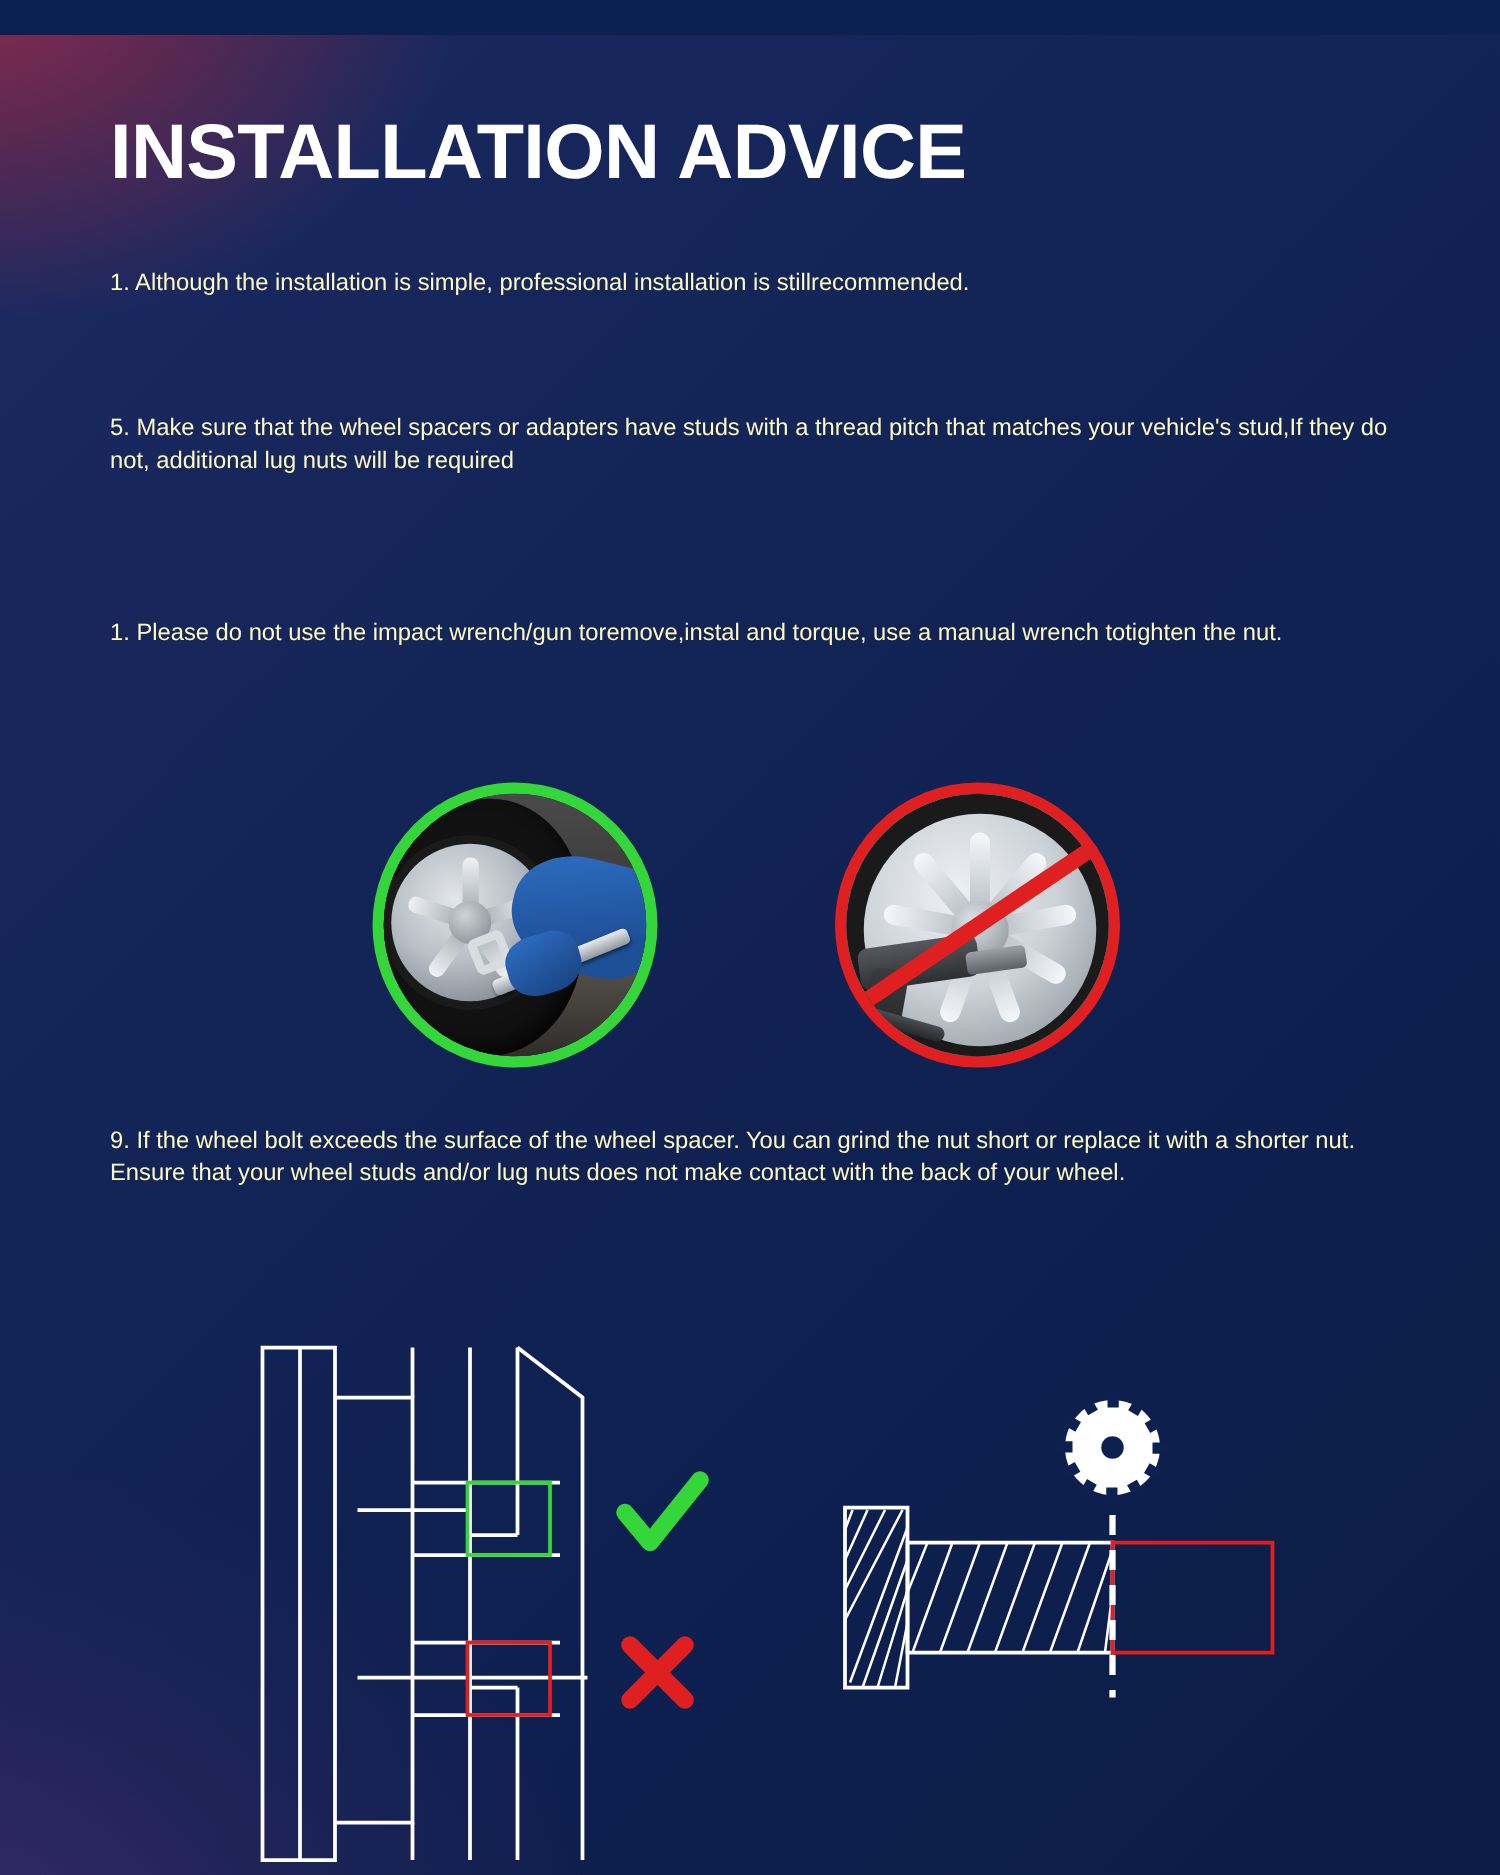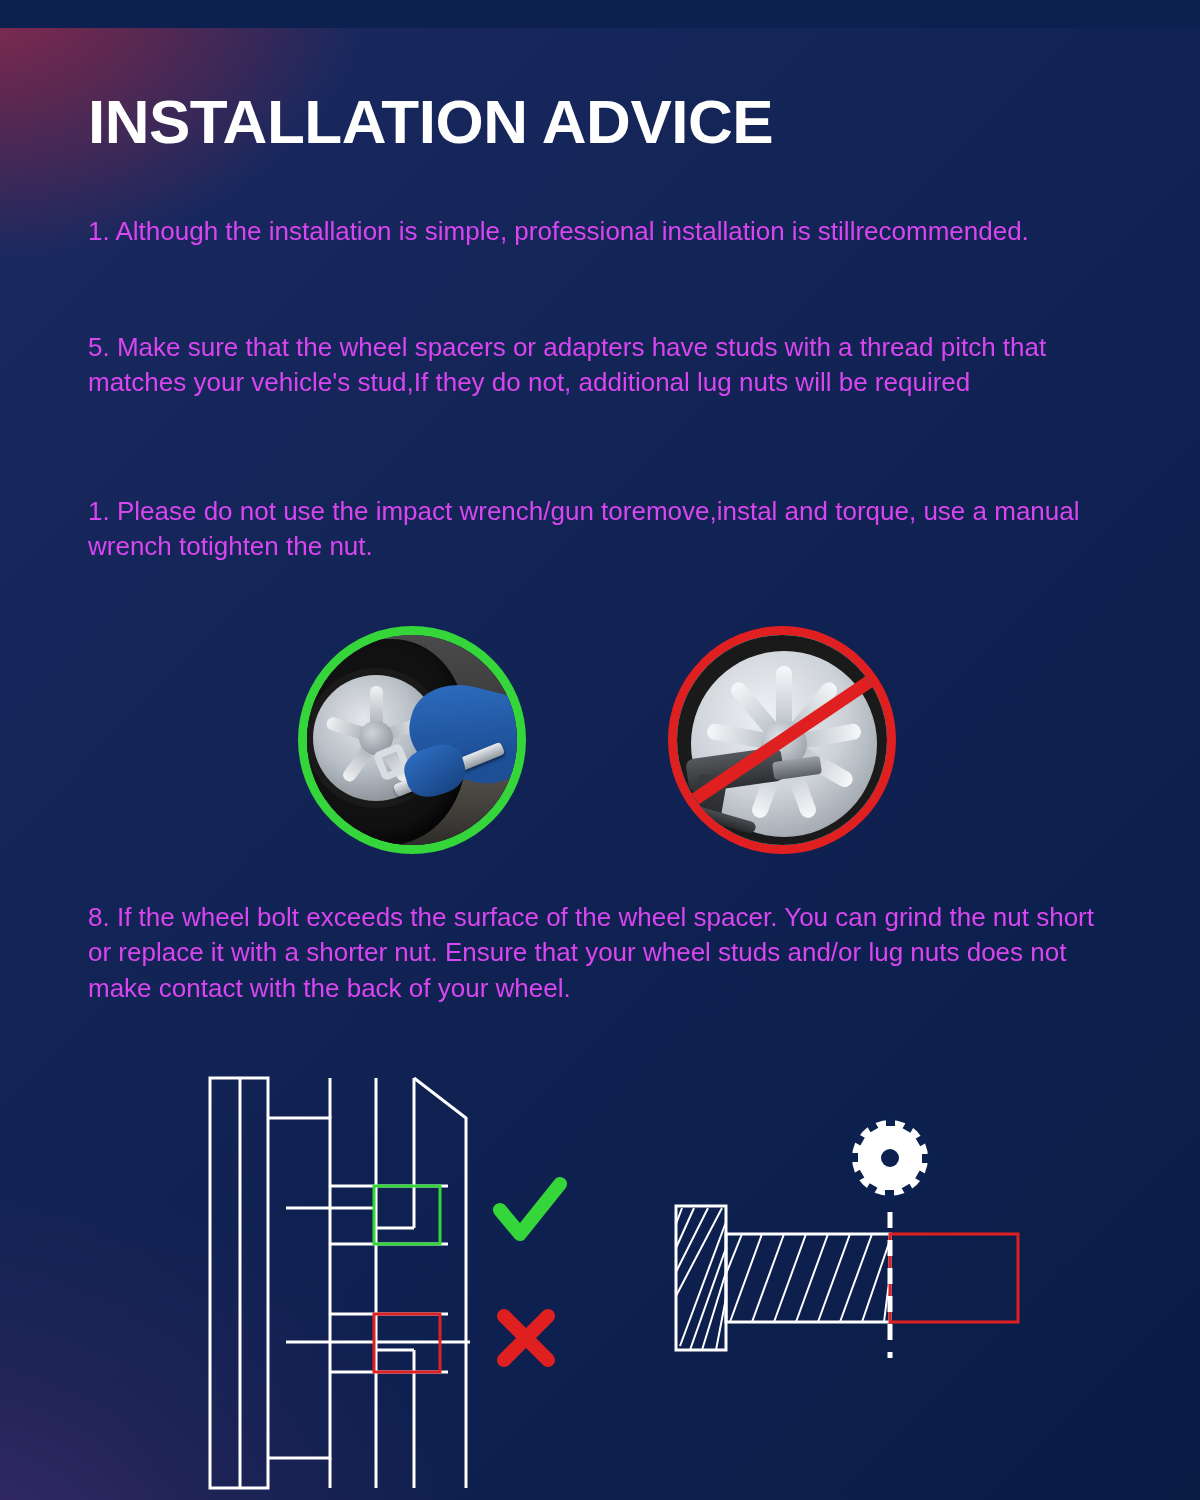--- a/index.html
+++ b/index.html
@@ -40,22 +40,22 @@
     left: 88px;
     top: 58px;
     font-size: 62px;
     font-weight: bold;
     color: #ffffff;
     letter-spacing: -0.5px;
   }
 
   .para {
     position: absolute;
-    color: #d946ef;
-    font-size: 26px;
+    color: #fef9c3;
+    font-size: 19px;
     line-height: 1.36;
     width: 1030px;
     left: 88px;
     font-weight: 500;
   }
   #para1 { top: 186px; }
   #para2 { top: 302px; }
   #para3 { top: 466px; }
   #para4 { top: 872px; }
 
@@ -199,21 +199,21 @@
 <div id="page">
   <div id="bg-grad"></div>
 
   <div id="content">
 
     <div class="title">INSTALLATION ADVICE</div>
 
     <div class="para" id="para1">1.  Although the installation is simple, professional installation is stillrecommended.</div>
     <div class="para" id="para2">5.  Make sure that the wheel spacers or adapters have studs with a thread pitch that matches your vehicle's stud,If they do not, additional lug nuts will be required</div>
     <div class="para" id="para3">1. Please do not use the impact wrench/gun toremove,instal and torque, use a manual wrench totighten the nut.</div>
-    <div class="para" id="para4">8. If the wheel bolt exceeds the surface of the wheel spacer. You can grind the nut short or replace it with a shorter nut. Ensure that your wheel studs and/or lug nuts does not make contact with the back of your wheel.</div>
+    <div class="para" id="para4">9. If the wheel bolt exceeds the surface of the wheel spacer. You can grind the nut short or replace it with a shorter nut. Ensure that your wheel studs and/or lug nuts does not make contact with the back of your wheel.</div>
 
     <div class="photo-circle" id="good-photo">
       <div class="photo-inner">
         <div class="gp-bg"></div>
         <div class="gp-road"></div>
         <div class="gp-tire"></div>
         <div class="gp-rim">
           <div class="gp-spoke" style="transform:rotate(0deg)"></div>
           <div class="gp-spoke" style="transform:rotate(72deg)"></div>
           <div class="gp-spoke" style="transform:rotate(144deg)"></div>

